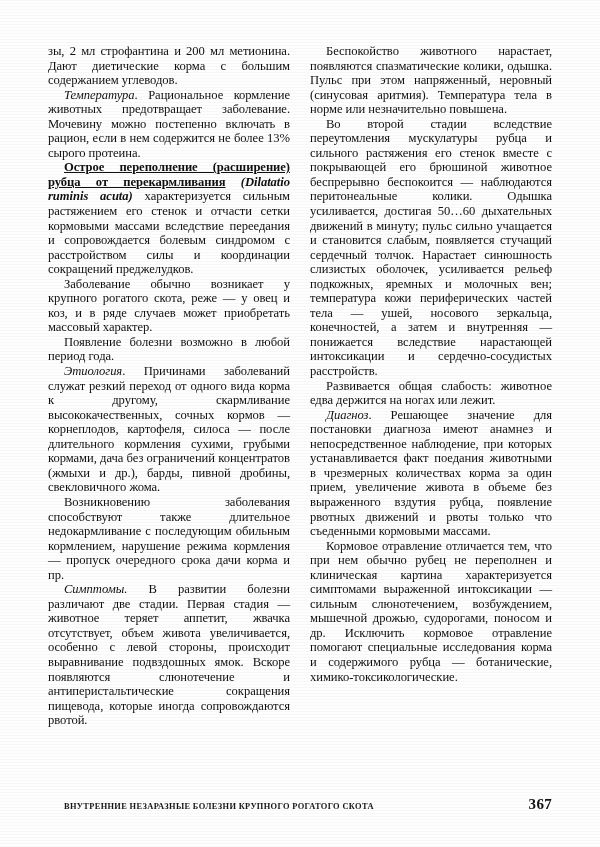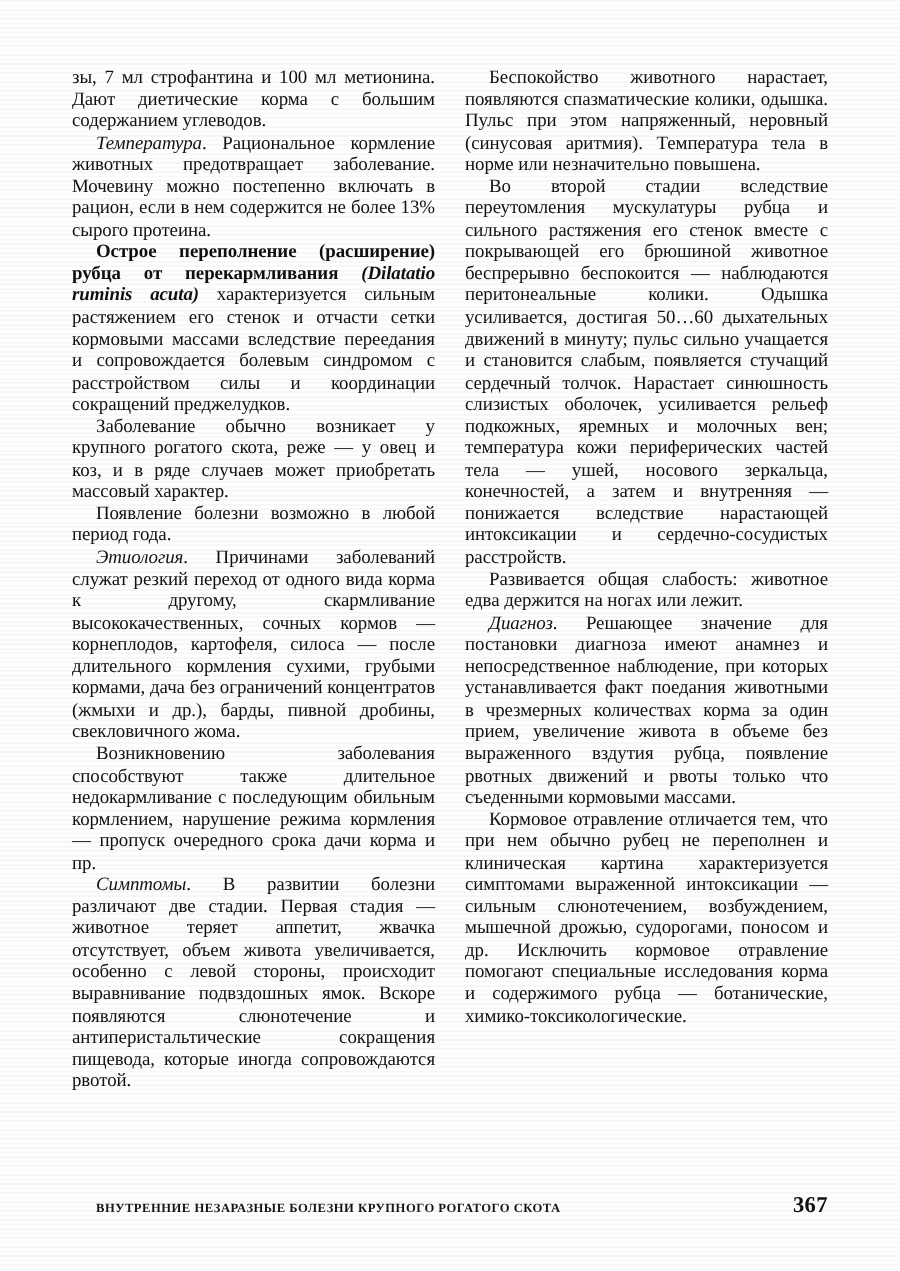--- a/index.html
+++ b/index.html
@@ -60,20 +60,21 @@
   
   .it {
     font-style: italic;
   }
   .bi {
     font-style: italic;
     font-weight: bold;
   }
   .bd {
     font-weight: bold;
+    text-decoration: underline;
   }
 
   
   .footer {
     position: absolute;
     left: 48px;
     top: 796px;
     width: 504px;
     display: flex;
     align-items: baseline;
@@ -108,21 +109,21 @@
 </style>
 </head>
 <body>
 
 <div class="page">
 
   <div class="columns">
 
     <div class="col">
 
-      <p class="first"><span>зы, 7 мл строфантина и 100 мл метионина. Дают диетические корма с большим содержанием углеводов.</span></p>
+      <p class="first"><span>зы, 2 мл строфантина и 200 мл метионина. Дают диетические корма с большим содержанием углеводов.</span></p>
 
       <p><span class="it">Температура</span><span>. Рациональное кормление животных предотвращает заболевание. Мочевину можно постепенно включать в рацион, если в нем содержится не более 13% сырого протеина.</span></p>
 
       <p><span class="bd">Острое переполнение (расширение) рубца от перекармливания</span><span class="bi"> (Dilatatio ruminis acuta)</span><span> характеризуется сильным растяжением его стенок и отчасти сетки кормовыми массами вследствие переедания и сопровождается болевым синдромом с расстройством силы и координации сокращений преджелудков.</span></p>
 
       <p><span>Заболевание обычно возникает у крупного рогатого скота, реже — у овец и коз, и в ряде случаев может приобретать массовый характер.</span></p>
 
       <p><span>Появление болезни возможно в любой период года.</span></p>
 
       <p><span class="it">Этиология</span><span>. Причинами заболеваний служат резкий переход от одного вида корма к другому, скармливание высококачественных, сочных кормов — корнеплодов, картофеля, силоса — после длительного кормления сухими, грубыми кормами, дача без ограничений концентратов (жмыхи и др.), барды, пивной дробины, свекловичного жома.</span></p>

